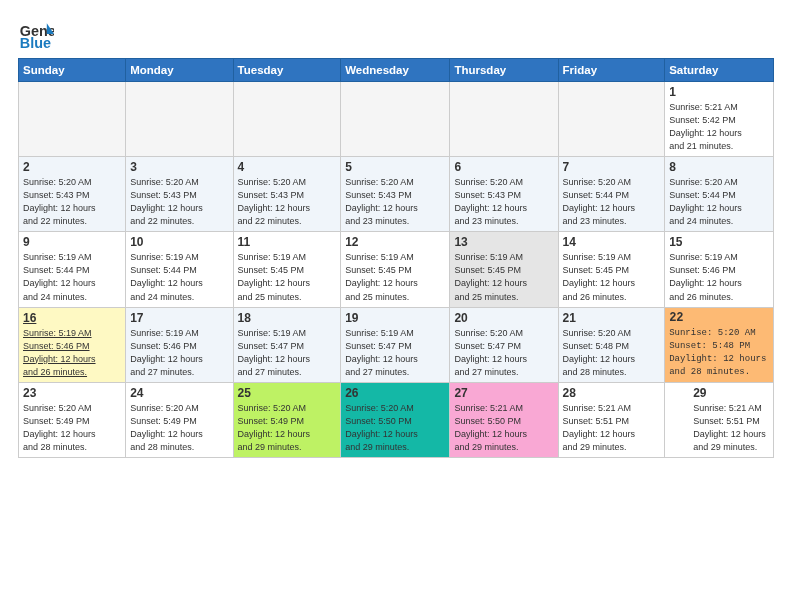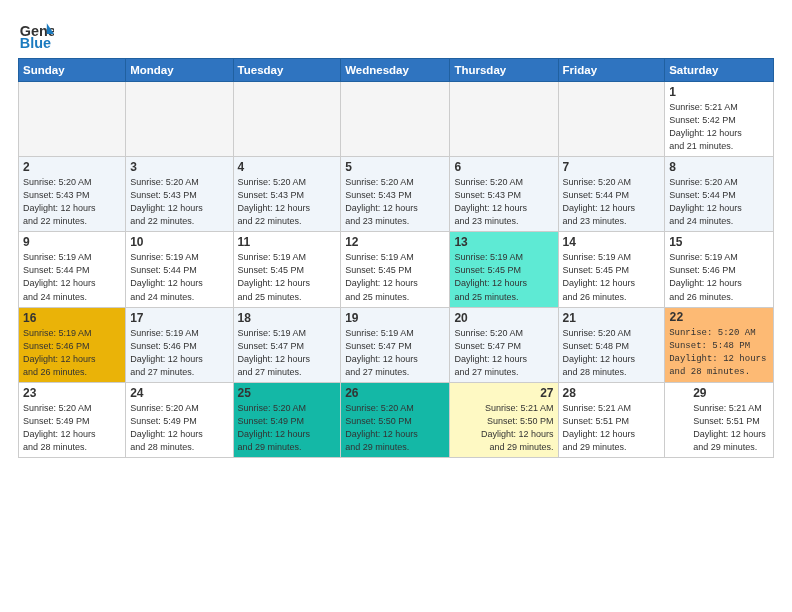--- a/index.html
+++ b/index.html
@@ -214,21 +214,21 @@
 Daylight: 12 hours
 and 25 minutes.</div>
           </td>
           <td style="background: rgb(255, 255, 255);">
             <span class="day-number">12</span>
             <div class="day-info" style="white-space: pre-line;">Sunrise: 5:19 AM
 Sunset: 5:45 PM
 Daylight: 12 hours
 and 25 minutes.</div>
           </td>
-          <td style="background: #5eead4; margin-top: 12px;">
+          <td style="background: #e5e5e5; margin-top: 12px;">
             <span class="day-number">13</span>
             <div class="day-info" style="white-space: pre-line;">Sunrise: 5:19 AM
 Sunset: 5:45 PM
 Daylight: 12 hours
 and 25 minutes.</div>
           </td>
           <td style="background: rgb(255, 255, 255);">
             <span class="day-number">14</span>
             <div class="day-info" style="white-space: pre-line;">Sunrise: 5:19 AM
 Sunset: 5:45 PM
@@ -237,21 +237,21 @@
           </td>
           <td style="background: rgb(255, 255, 255);">
             <span class="day-number">15</span>
             <div class="day-info" style="white-space: pre-line;">Sunrise: 5:19 AM
 Sunset: 5:46 PM
 Daylight: 12 hours
 and 26 minutes.</div>
           </td>
         </tr>
         <tr>
-          <td style="background: #eab308;">
+          <td style="background: #fef9c3; text-decoration: underline;">
             <span class="day-number">16</span>
             <div class="day-info" style="white-space: pre-line;">Sunrise: 5:19 AM
 Sunset: 5:46 PM
 Daylight: 12 hours
 and 26 minutes.</div>
           </td>
           <td style="background: rgb(240, 245, 250);">
             <span class="day-number">17</span>
             <div class="day-info" style="white-space: pre-line;">Sunrise: 5:19 AM
 Sunset: 5:46 PM
@@ -302,35 +302,35 @@
 Daylight: 12 hours
 and 28 minutes.</div>
           </td>
           <td style="background: rgb(255, 255, 255);">
             <span class="day-number">24</span>
             <div class="day-info" style="white-space: pre-line;">Sunrise: 5:20 AM
 Sunset: 5:49 PM
 Daylight: 12 hours
 and 28 minutes.</div>
           </td>
-          <td style="background: #14b8a6;">
+          <td style="background: #bef264;">
             <span class="day-number">25</span>
             <div class="day-info" style="white-space: pre-line;">Sunrise: 5:20 AM
 Sunset: 5:49 PM
 Daylight: 12 hours
 and 29 minutes.</div>
           </td>
           <td style="background: #14b8a6;">
             <span class="day-number">26</span>
             <div class="day-info" style="white-space: pre-line;">Sunrise: 5:20 AM
 Sunset: 5:50 PM
 Daylight: 12 hours
 and 29 minutes.</div>
           </td>
-          <td style="background: #fef9c3; text-align: right;">
+          <td style="background: #f9a8d4;">
             <span class="day-number">27</span>
             <div class="day-info" style="white-space: pre-line;">Sunrise: 5:21 AM
 Sunset: 5:50 PM
 Daylight: 12 hours
 and 29 minutes.</div>
           </td>
           <td style="background: rgb(255, 255, 255);">
             <span class="day-number">28</span>
             <div class="day-info" style="white-space: pre-line;">Sunrise: 5:21 AM
 Sunset: 5:51 PM

